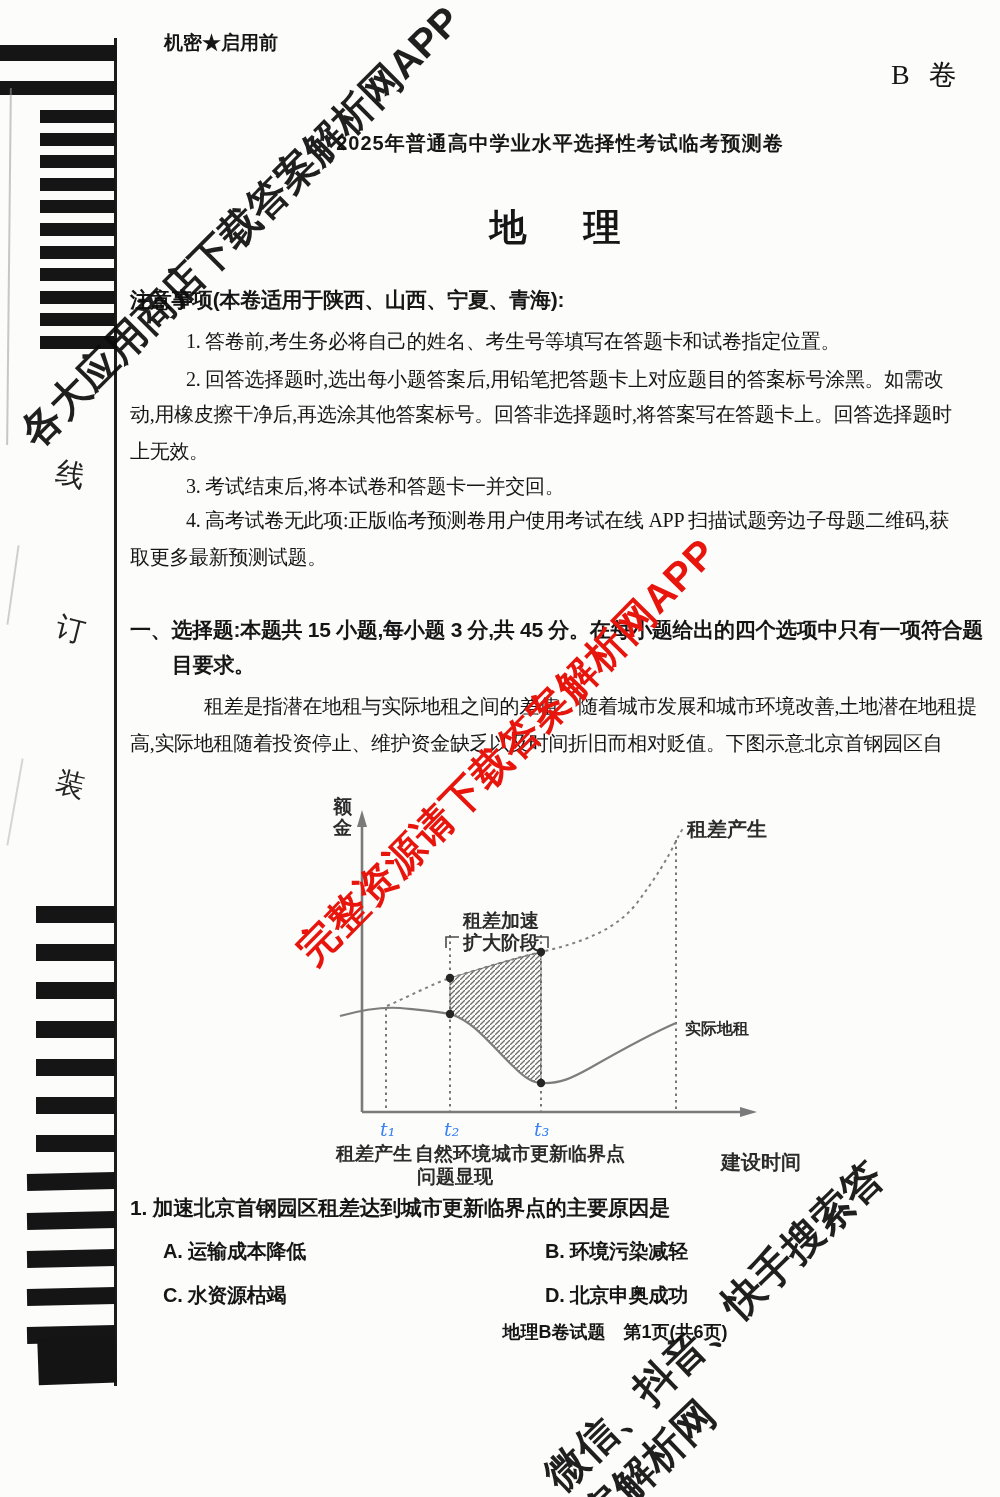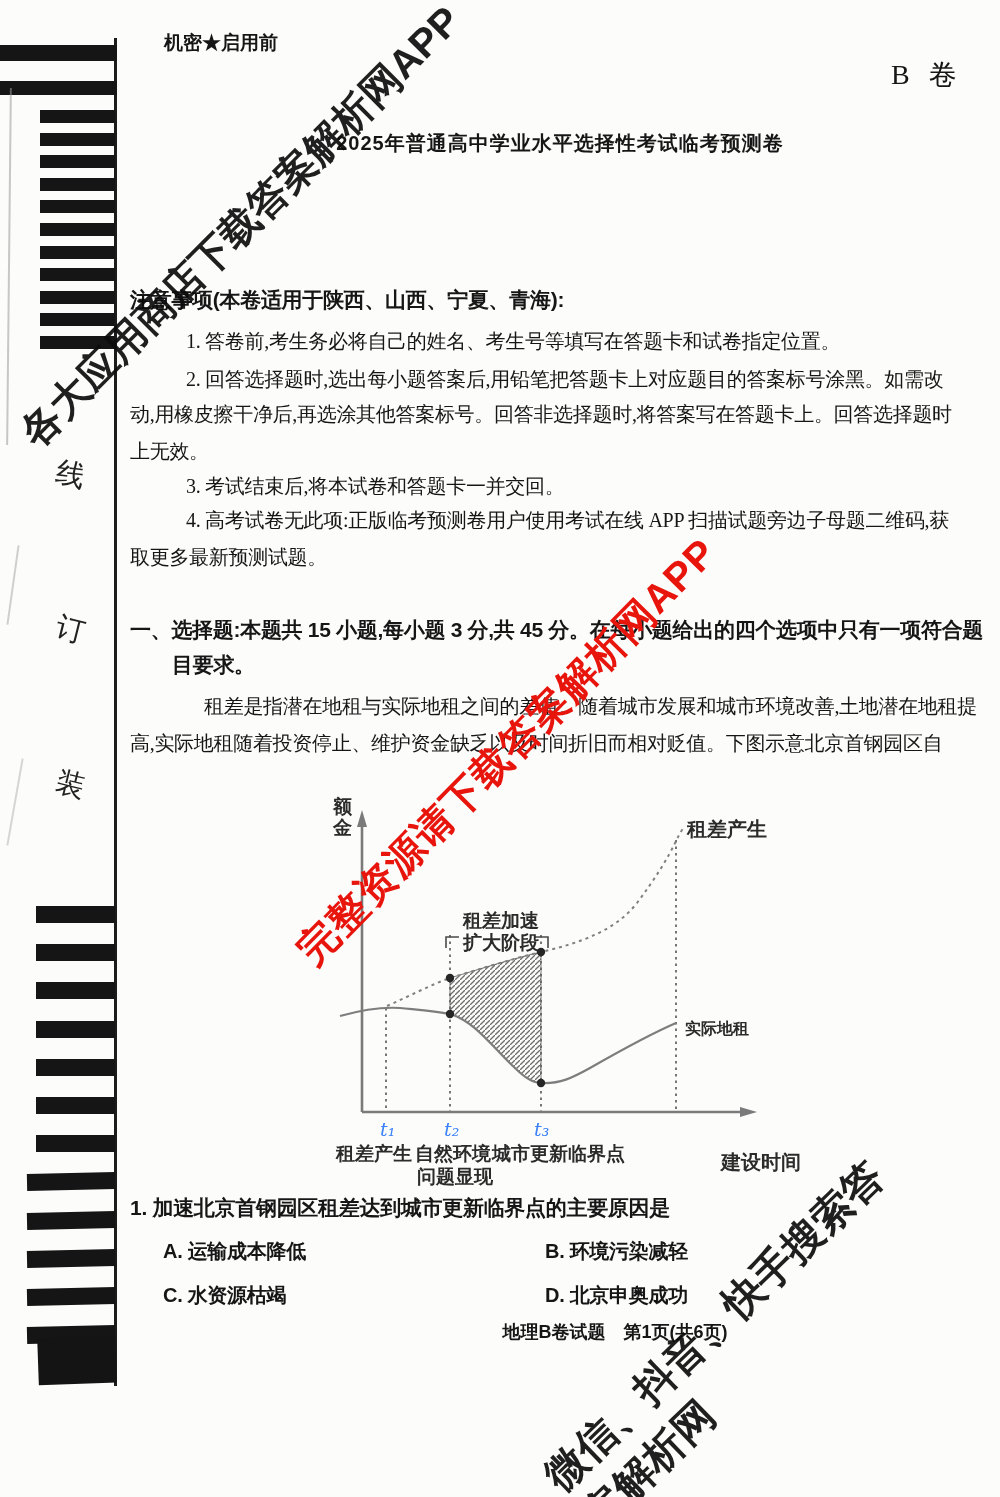--- a/index.html
+++ b/index.html
@@ -72,20 +72,21 @@
     <div class="bind-char" style="top:610px;">订</div>
     <div class="bind-char" style="top:765px;">装</div>
     <div class="artifact" style="left:8px;top:88px;width:2px;height:357px;opacity:.55;transform:rotate(.6deg);"></div>
     <div class="artifact" style="left:12px;top:545px;width:2px;height:80px;opacity:.45;transform:rotate(8deg);"></div>
     <div class="artifact" style="left:14px;top:758px;width:2px;height:88px;opacity:.4;transform:rotate(10deg);"></div>
   </div>
 
   <div class="abs heiti" style="left:148px;top:30px;font-size:19px;margin-left:16px;">机密★启用前</div>
   <div class="abs" style="left:891px;top:56px;font-size:28px;letter-spacing:6px;">B 卷</div>
   <div class="abs heiti" style="left:130px;width:860px;top:130px;font-size:20px;text-align:center;letter-spacing:1px;">2025年普通高中学业水平选择性考试临考预测卷</div>
+  <div class="abs heiti" style="left:130px;width:860px;top:203px;font-size:37px;text-align:center;letter-spacing:10px;">地　理</div>
 
   <div class="abs line heiti" style="left:130px;top:288px;font-size:21px;">注意事项(本卷适用于陕西、山西、宁夏、青海):</div>
   <div class="abs line songti" style="left:186px;top:330px;">1. 答卷前,考生务必将自己的姓名、考生号等填写在答题卡和试卷指定位置。</div>
   <div class="abs line songti" style="left:186px;top:368px;">2. 回答选择题时,选出每小题答案后,用铅笔把答题卡上对应题目的答案标号涂黑。如需改</div>
   <div class="abs line songti" style="left:130px;top:403px;">动,用橡皮擦干净后,再选涂其他答案标号。回答非选择题时,将答案写在答题卡上。回答选择题时</div>
   <div class="abs line songti" style="left:130px;top:440px;">上无效。</div>
   <div class="abs line songti" style="left:186px;top:475px;">3. 考试结束后,将本试卷和答题卡一并交回。</div>
   <div class="abs line songti" style="left:186px;top:509px;">4. 高考试卷无此项:正版临考预测卷用户使用考试在线 APP 扫描试题旁边子母题二维码,获</div>
   <div class="abs line songti" style="left:130px;top:546px;">取更多最新预测试题。</div>
 

